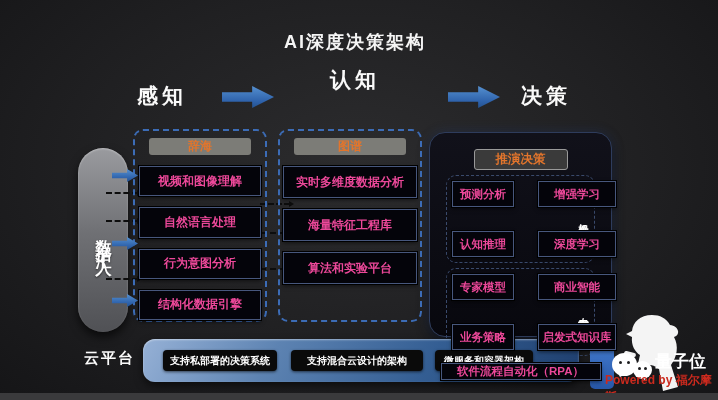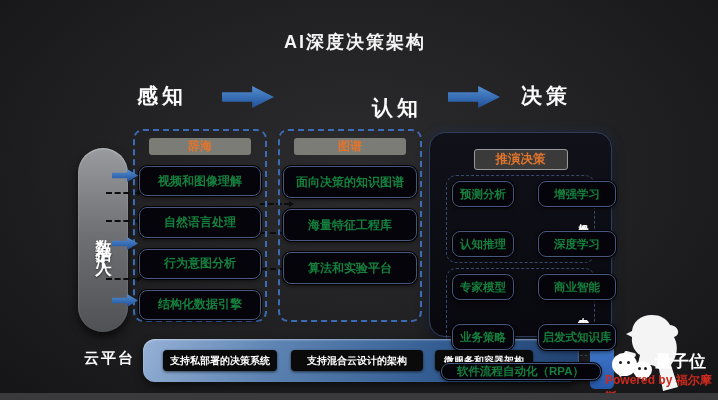--- a/index.html
+++ b/index.html
@@ -10,21 +10,21 @@
     color:#fff;
   }
   .abs{position:absolute;}
   .bottom-edge{left:0;bottom:0;width:718px;height:7px;background:#3a3a3c;}
 
   .title{top:30px;left:0;width:710px;text-align:center;font-size:18px;font-weight:bold;
     color:#f4f4f4;letter-spacing:2px;}
 
   .stage{font-size:21px;font-weight:bold;color:#fafafa;letter-spacing:4px;}
   .stage1{left:137px;top:82px;}
-  .stage2{left:330px;top:94px;margin-left:42px;}
+  .stage2{left:330px;top:66px;}
   .stage3{left:521px;top:82px;}
 
   .block-arrow{background:linear-gradient(180deg,#5590d0 0%,#2e62ab 70%,#25528f 100%);
     clip-path:polygon(0% 28%, 58% 28%, 58% 0%, 100% 50%, 58% 100%, 58% 72%, 0% 72%);}
   .flow1{left:222px;top:86px;width:52px;height:22px;}
   .flow2{left:448px;top:86px;width:52px;height:22px;}
 
   
   .data-pill{left:78px;top:148px;width:50px;height:184px;border-radius:25px;
     background:linear-gradient(180deg,#9a9b9f 0%,#707175 45%,#505155 100%);
@@ -40,21 +40,21 @@
 
   
   .dash-col{border:2px dashed #3c6cb6;border-radius:10px;box-sizing:border-box;
     display:flex;flex-direction:column;align-items:center;z-index:2;}
   .col1{left:133px;top:129px;width:134px;height:193px;justify-content:flex-end;}
   .col2{left:278px;top:129px;width:144px;height:193px;}
   .col-header{margin-top:7px;height:17px;line-height:17px;background:#7c7c77;border-radius:3px;
     color:#e2752c;font-size:12px;font-weight:bold;text-align:center;padding:0 4px;}
   .col1 .col-header{width:94px;}
   .col2 .col-header{width:104px;}
-  .item{background:#04040a;border:1px solid #47577d;border-radius:8px;color:#15803d;
+  .item{background:#04040a;border:1px solid #47577d;border-radius:0;color:#ec4899;
     font-weight:bold;display:flex;align-items:center;justify-content:center;
     box-shadow:0 0 0 1px #000,0 2px 4px rgba(0,0,0,.55);z-index:3;}
   .dash-col .item{width:120px;height:30px;margin-top:11px;font-size:12px;}
   .col2 .item{width:132px;}
 
   
   .col3{left:429px;top:132px;width:183px;height:205px;border-radius:16px;
     background:linear-gradient(180deg,#11111a 0%,#08080e 100%);
     border:1px solid #2e3c5c;box-sizing:border-box;
     box-shadow:0 0 12px rgba(45,80,150,.28),0 5px 12px rgba(0,0,0,.6);
@@ -124,21 +124,21 @@
 <div class="abs dash-col col1">
   <div class="col-header">辞海</div>
   <div class="item">视频和图像理解</div>
   <div class="item">自然语言处理</div>
   <div class="item">行为意图分析</div>
   <div class="item">结构化数据引擎</div>
 </div>
 
 <div class="abs dash-col col2">
   <div class="col-header">图谱</div>
-  <div class="item">面向决策的知识图谱</div>
+  <div class="item">实时多维度数据分析</div>
   <div class="item">海量特征工程库</div>
   <div class="item">算法和实验平台</div>
 </div>
 
 <div class="abs col3">
   <div class="col3-header">推演决策</div>
   <div class="group">
     <div class="item">预测分析</div>
     <div class="item">增强学习</div>
     <div class="item">认知推理</div>

